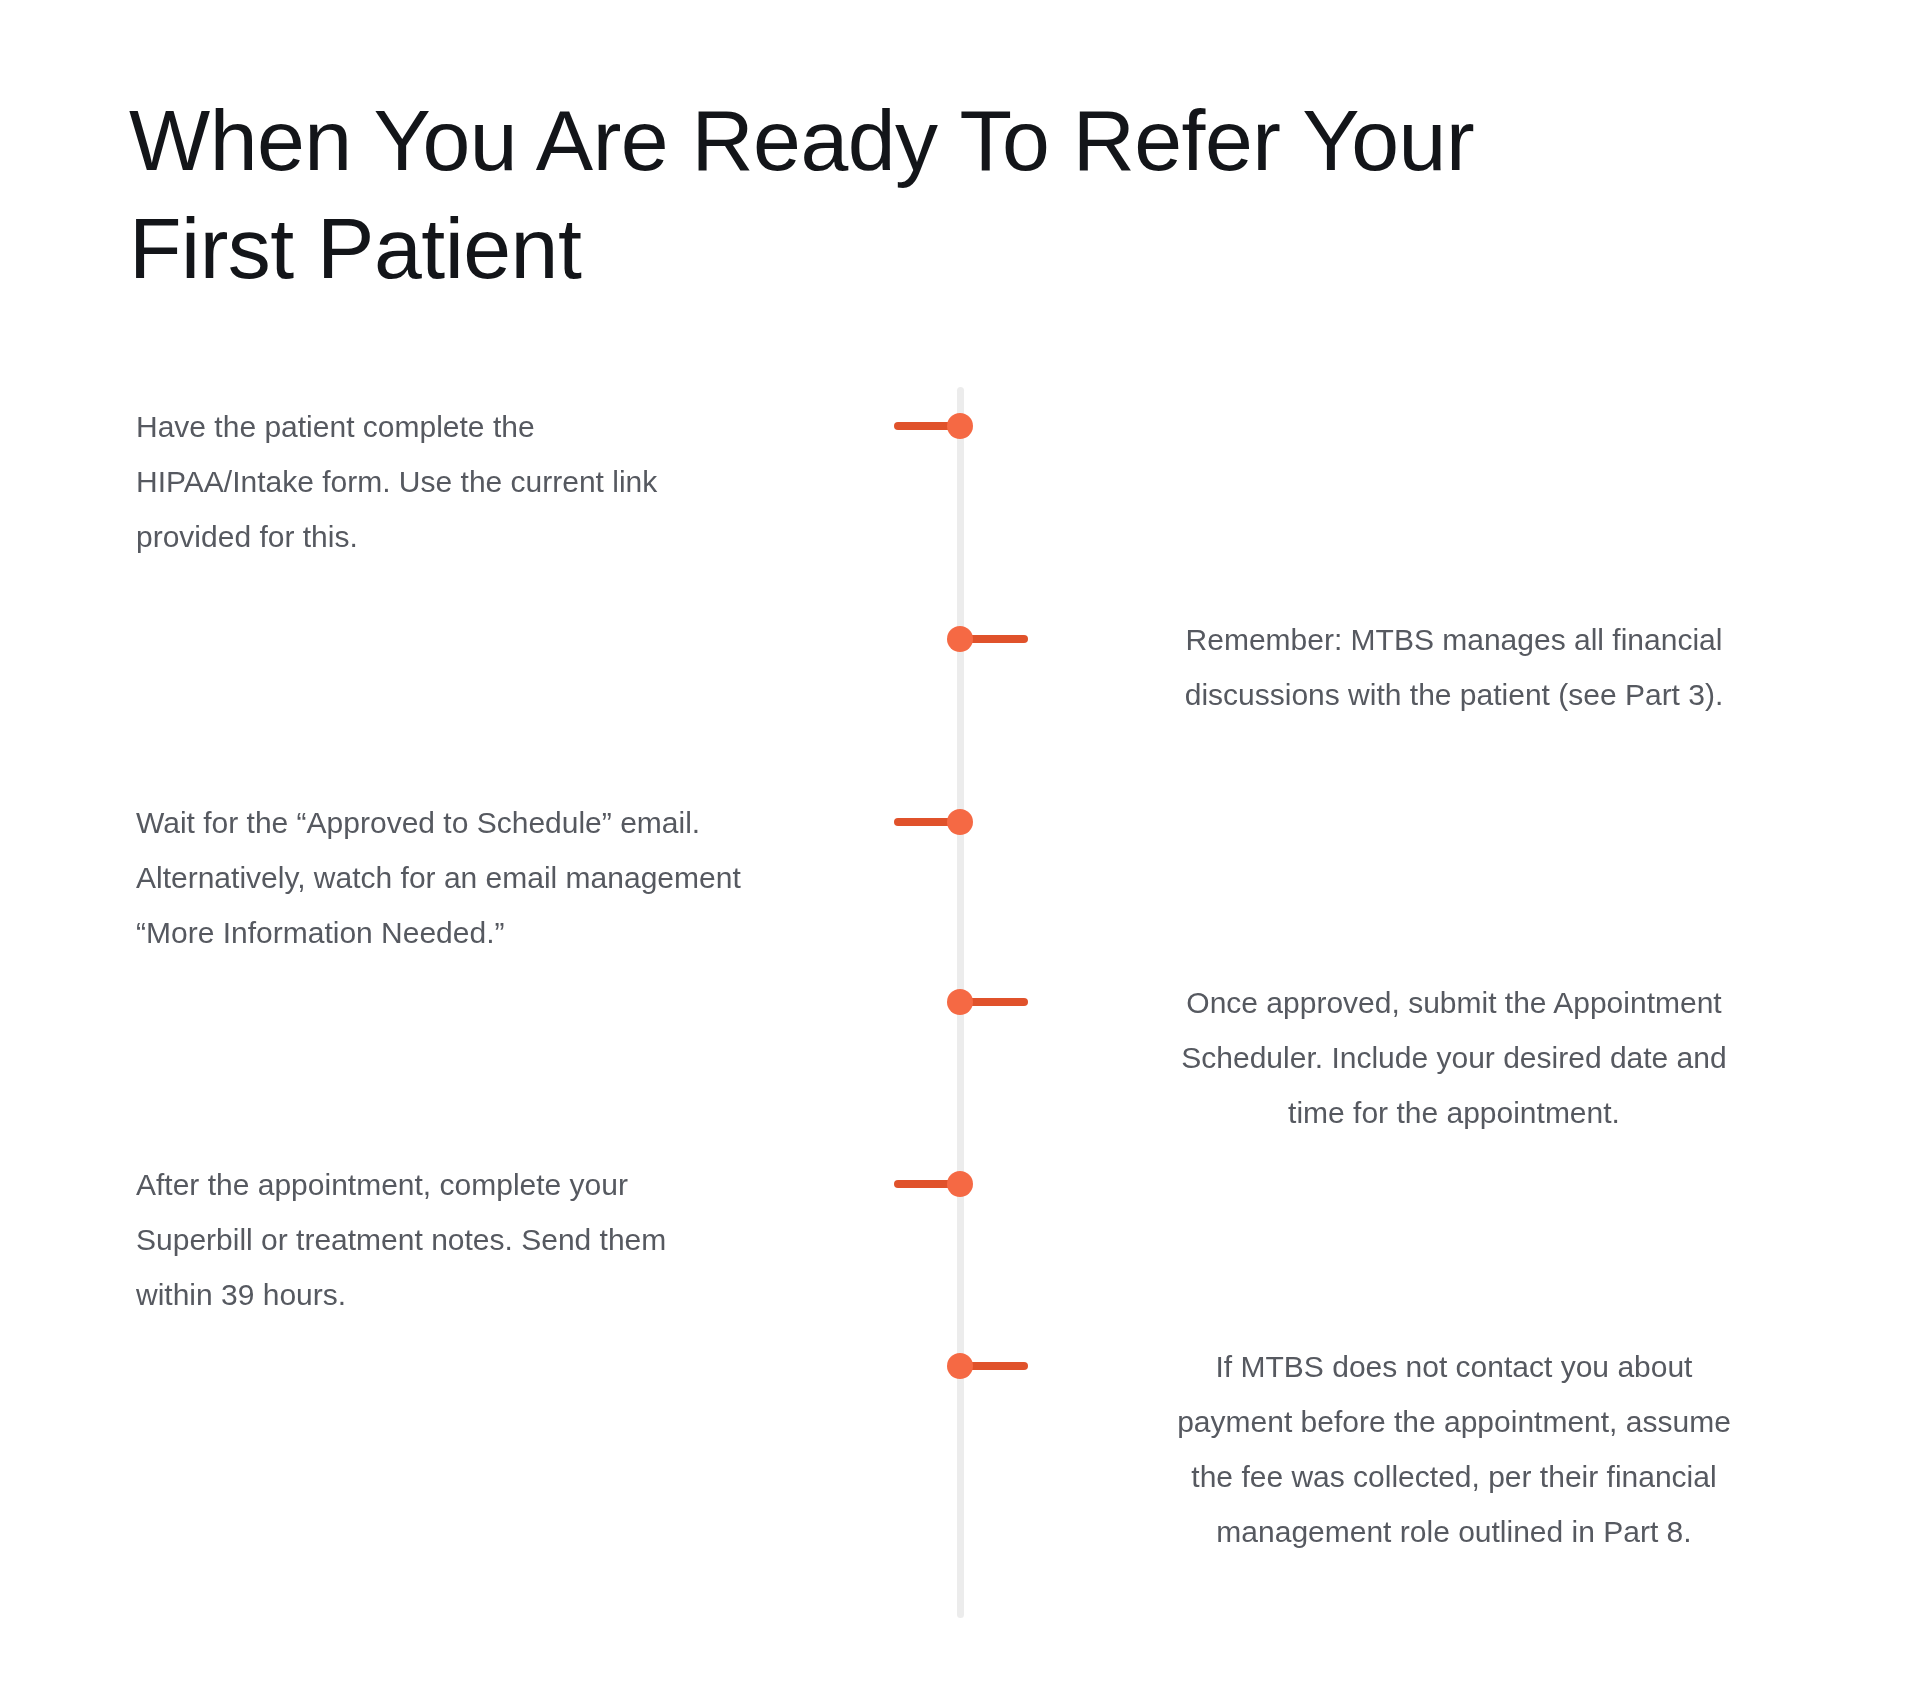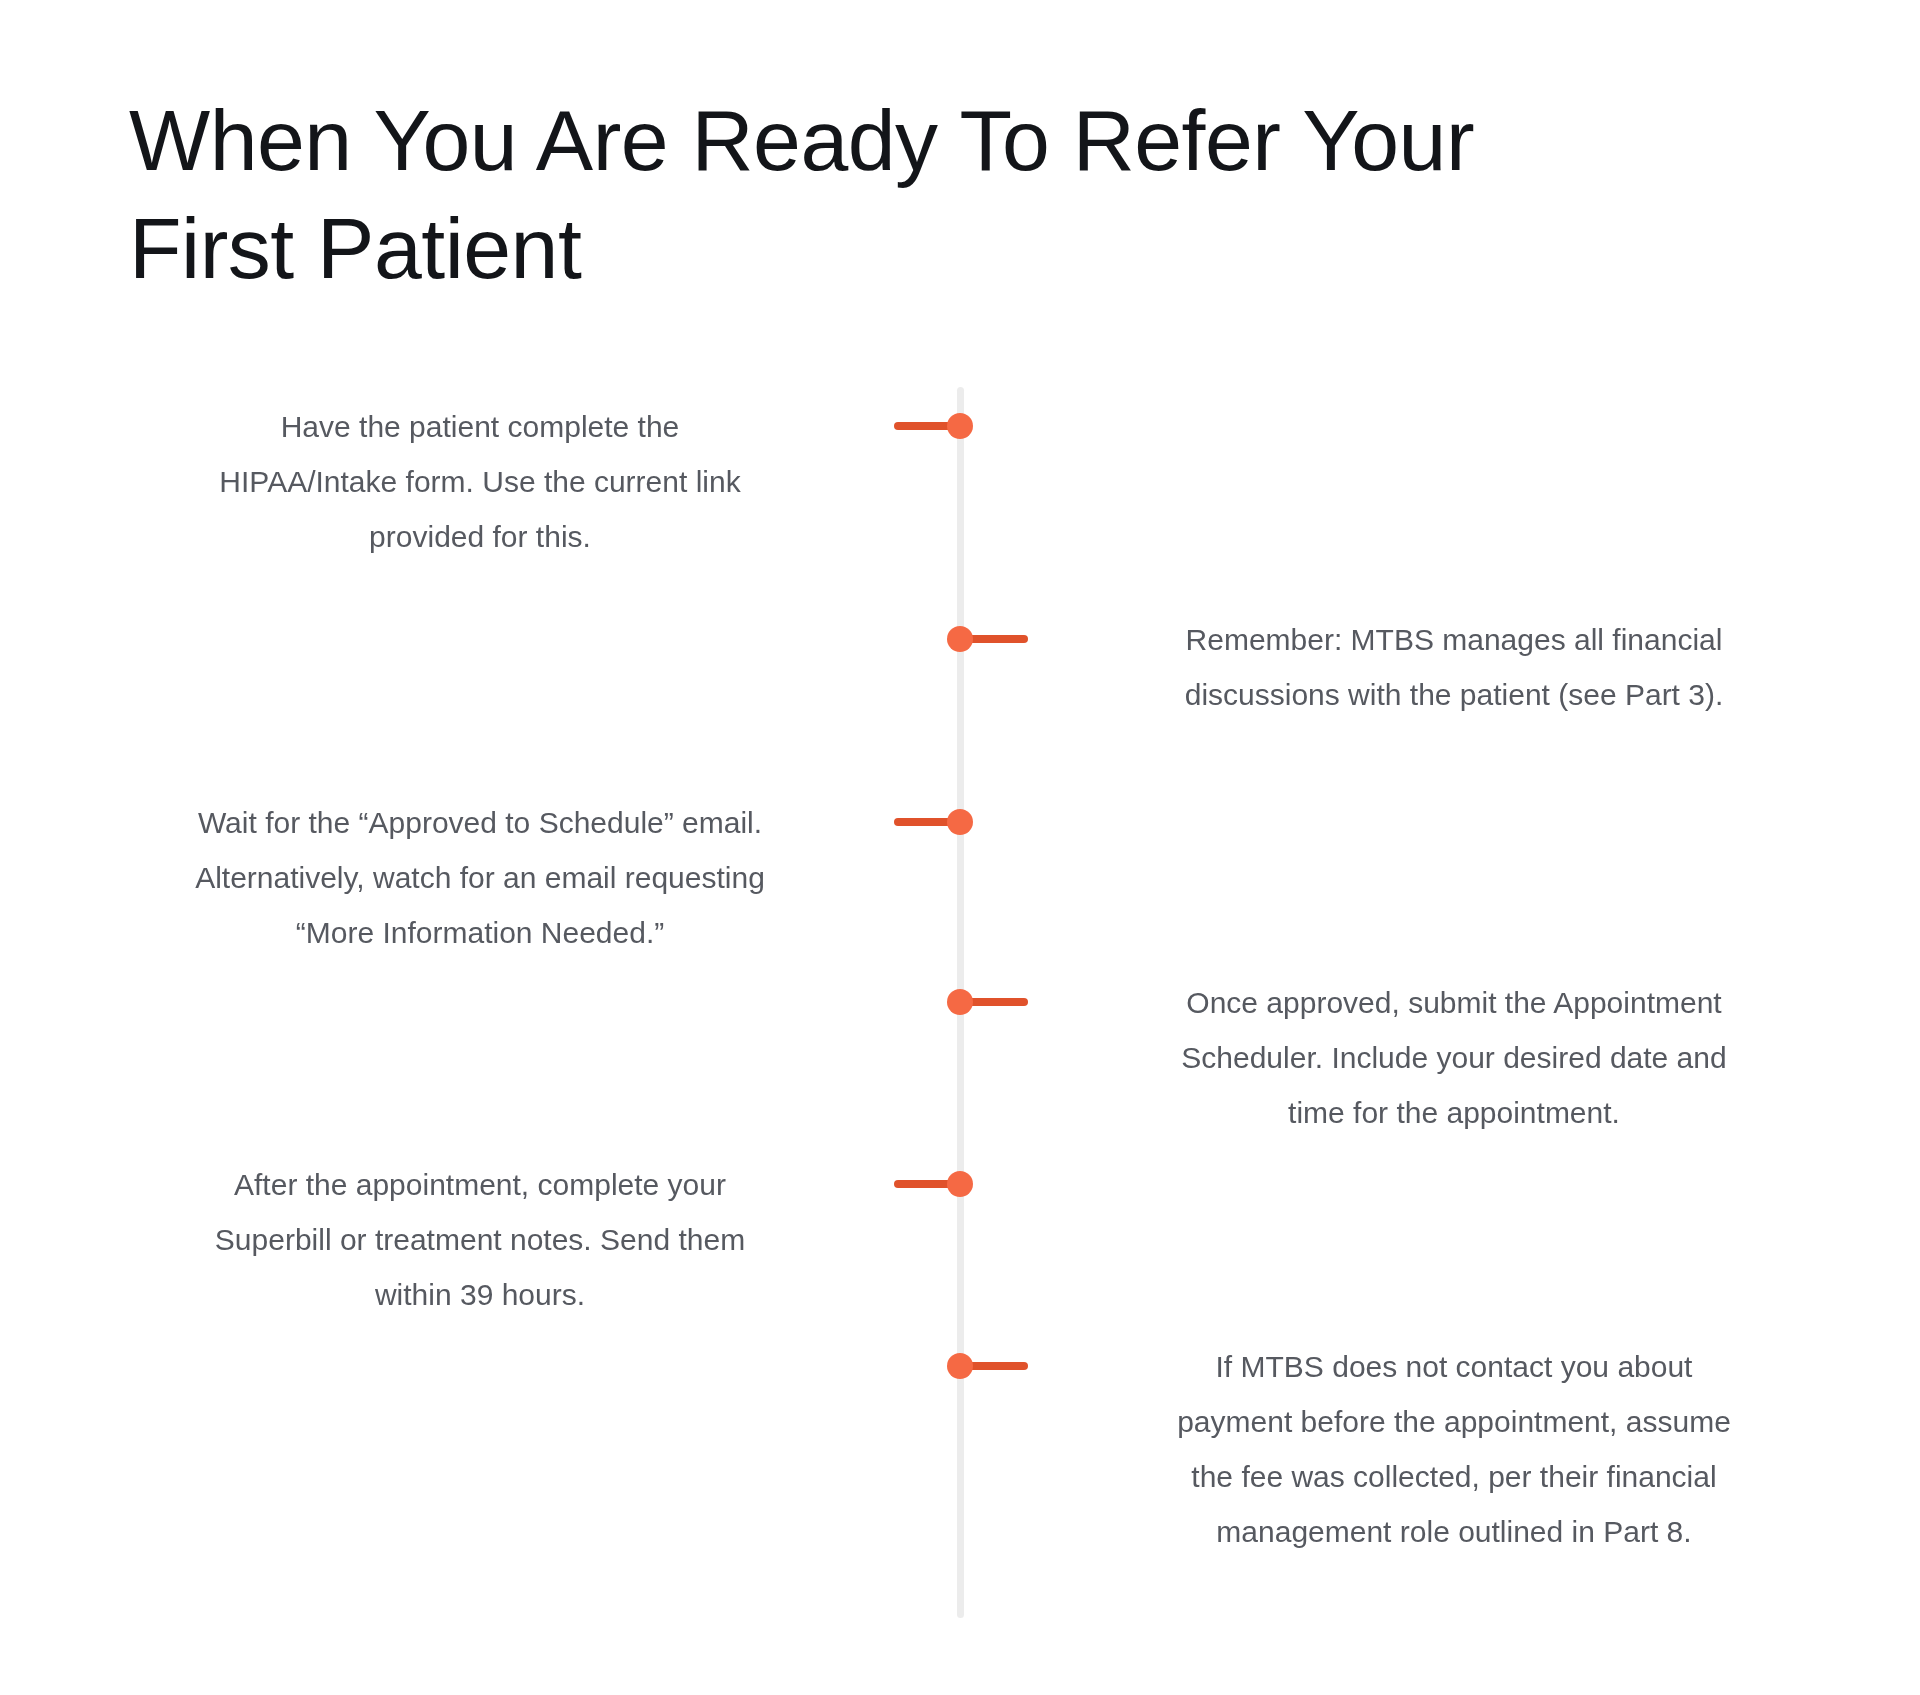--- a/index.html
+++ b/index.html
@@ -65,21 +65,21 @@
   .t-text {
     position: absolute;
     top: -27.5px;
     margin: 0;
     font-size: 30px;
     line-height: 55px;
     font-weight: 400;
     color: var(--body_text, #565960);
     white-space: pre-line;
   }
-  .t-item.left  .t-text { left: 130px;  width: 700px; text-align: center; }
+  .t-item.left  .t-text { left: 136px;  width: 700px; text-align: left; }
   .t-item.right .t-text { left: 1104px; width: 700px; text-align: center; }
 </style>
 </head>
 <body>
 
 <div class="page">
 
   <h1 class="page-title">When You Are Ready To Refer Your
 First Patient</h1>
 
@@ -97,21 +97,21 @@
     <span class="t-connector"></span>
     <span class="t-dot"></span>
     <p class="t-text">Remember: MTBS manages all financial
 discussions with the patient (see Part 3).</p>
   </div>
 
   <div class="t-item left" style="top:822px">
     <span class="t-connector"></span>
     <span class="t-dot"></span>
     <p class="t-text">Wait for the “Approved to Schedule” email.
-Alternatively, watch for an email requesting
+Alternatively, watch for an email management
 “More Information Needed.”</p>
   </div>
 
   <div class="t-item right" style="top:1002px">
     <span class="t-connector"></span>
     <span class="t-dot"></span>
     <p class="t-text">Once approved, submit the Appointment
 Scheduler. Include your desired date and
 time for the appointment.</p>
   </div>

